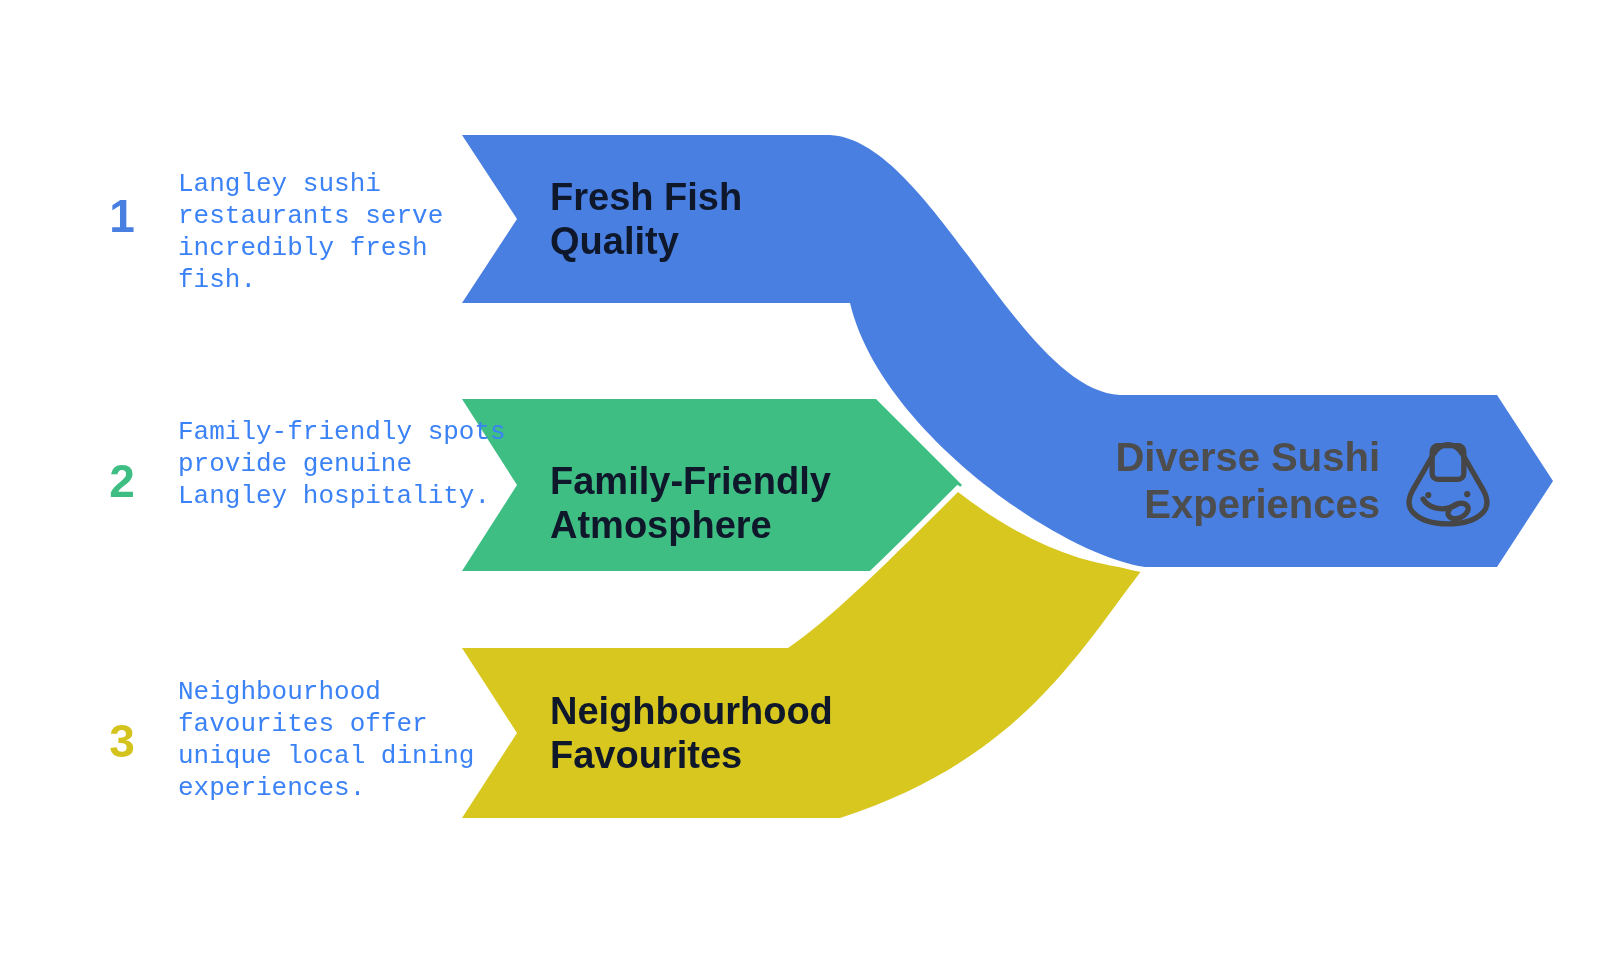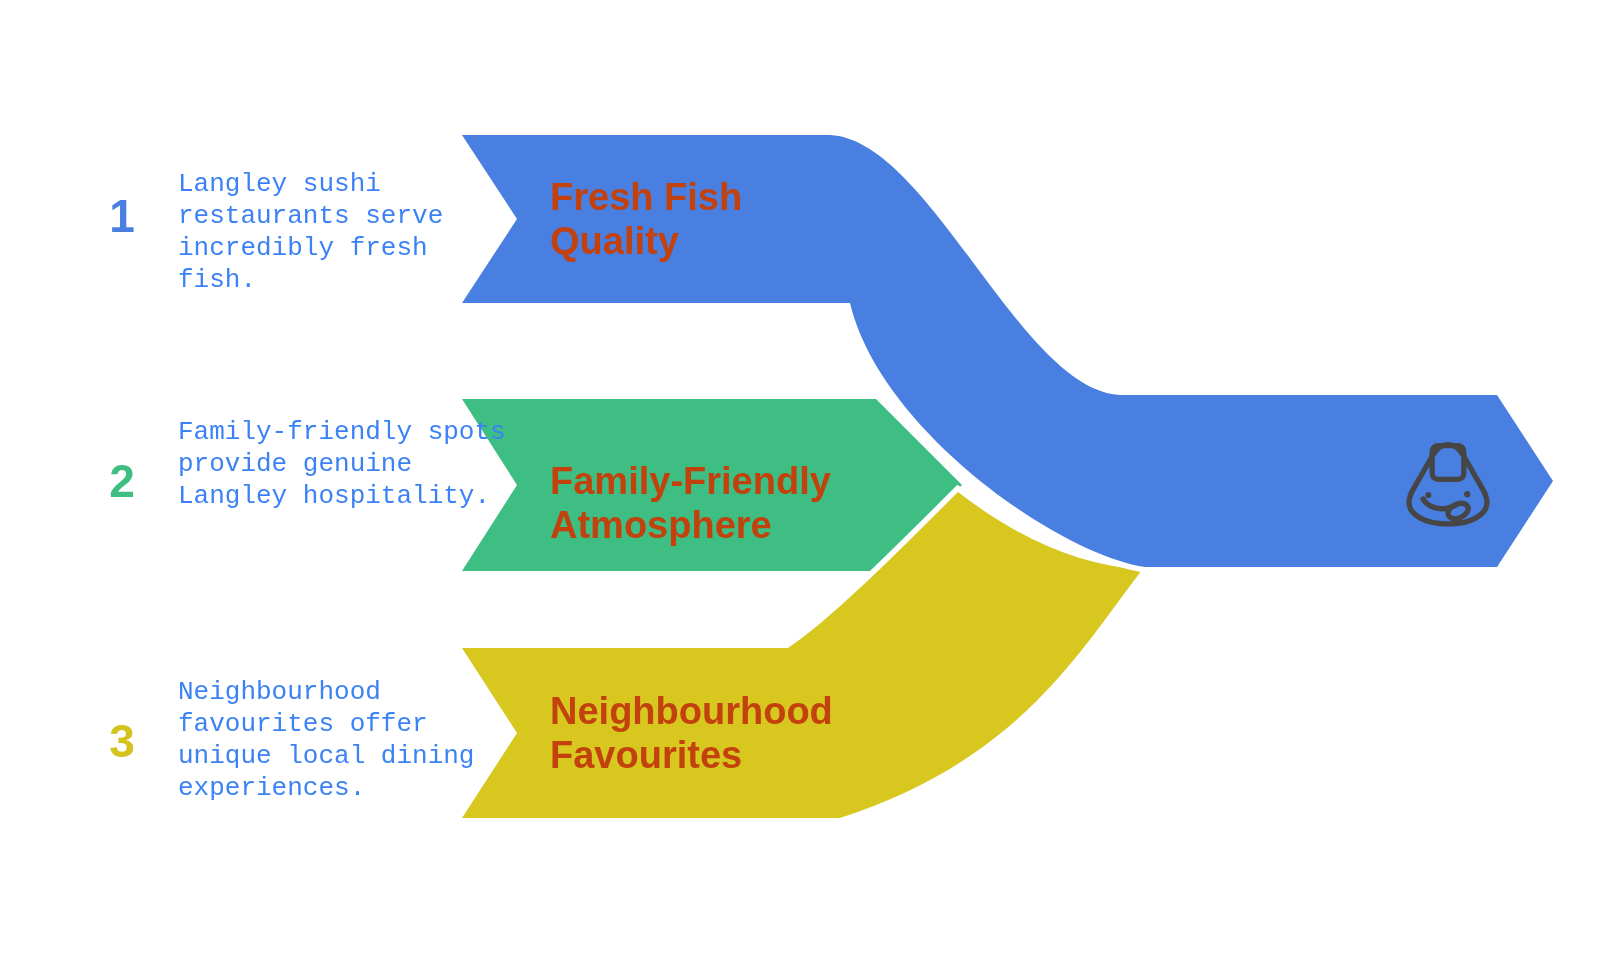--- a/index.html
+++ b/index.html
@@ -21,21 +21,21 @@
   .num-yellow{color:#d4c21d;}
   .step-desc{
     position:absolute;left:178px;width:330px;
     font-size:26px;line-height:32px;color:#3b82f6;
     white-space:pre-line;
     font-family:Liberation Mono, monospace;
   }
   .band-label{
     position:absolute;left:550px;width:420px;
     display:flex;align-items:center;
-    font-size:38px;line-height:44px;font-weight:bold;color:#c2410c;
+    font-size:38px;line-height:44px;font-weight:bold;color:#0f172a;
     white-space:pre-line;
   }
   #label-1{top:135px;height:168px;}
   #label-2{top:399px;height:208px;}
   #label-3{top:648px;height:170px;}
   #result-title{
     position:absolute;right:220px;top:434px;width:420px;
     font-size:40px;line-height:47px;font-weight:bold;color:#4d4d4d;
     text-align:right;white-space:pre-line;
   }
@@ -81,20 +81,22 @@
 Atmosphere</div>
 
   <div class="step-num num-yellow" style="top:718px">3</div>
   <div class="step-desc" style="top:676px">Neighbourhood
 favourites offer
 unique local dining
 experiences.</div>
   <div class="band-label" id="label-3">Neighbourhood
 Favourites</div>
 
+  <div id="result-title">Diverse Sushi
+Experiences</div>
 
   <svg id="onigiri" width="96" height="96" viewBox="0 0 100 100">
 
     <path class="ink" d="M 50,7 C 56.5,7 61.5,10.5 65.5,17.5 L 86,53
              C 91.5,62.5 92.5,71 86.5,77.5
              C 79,85.5 65,89.5 50,89.5
              C 35,89.5 21,85.5 13.5,77.5
              C 7.5,71 8.5,62.5 14,53
              L 34.5,17.5 C 38.5,10.5 43.5,7 50,7 Z"></path>
 

